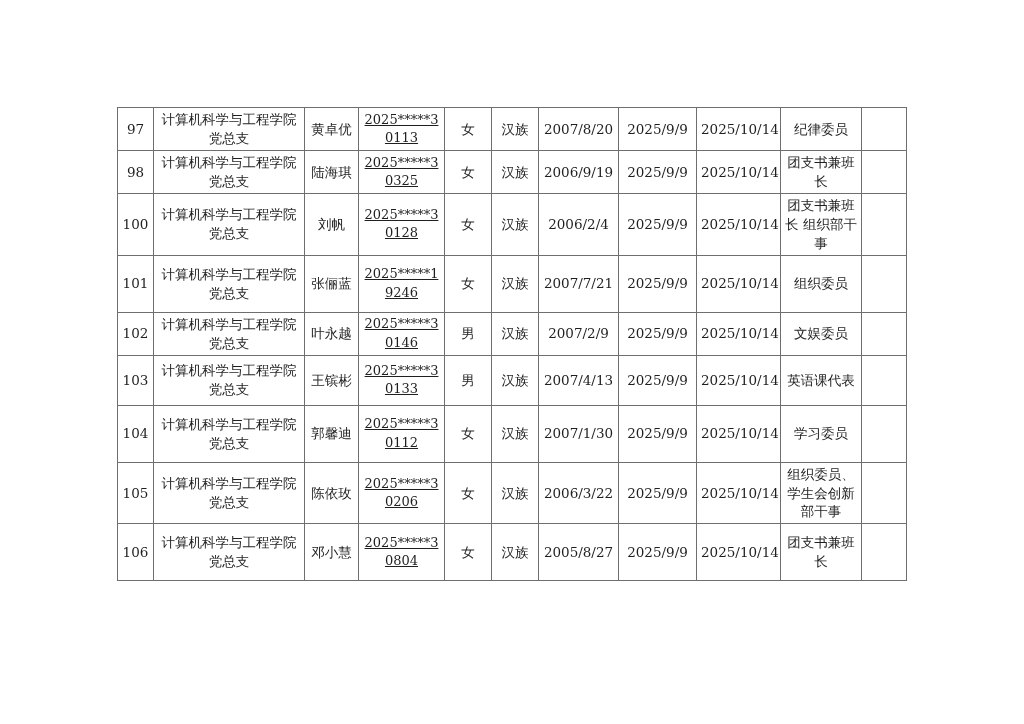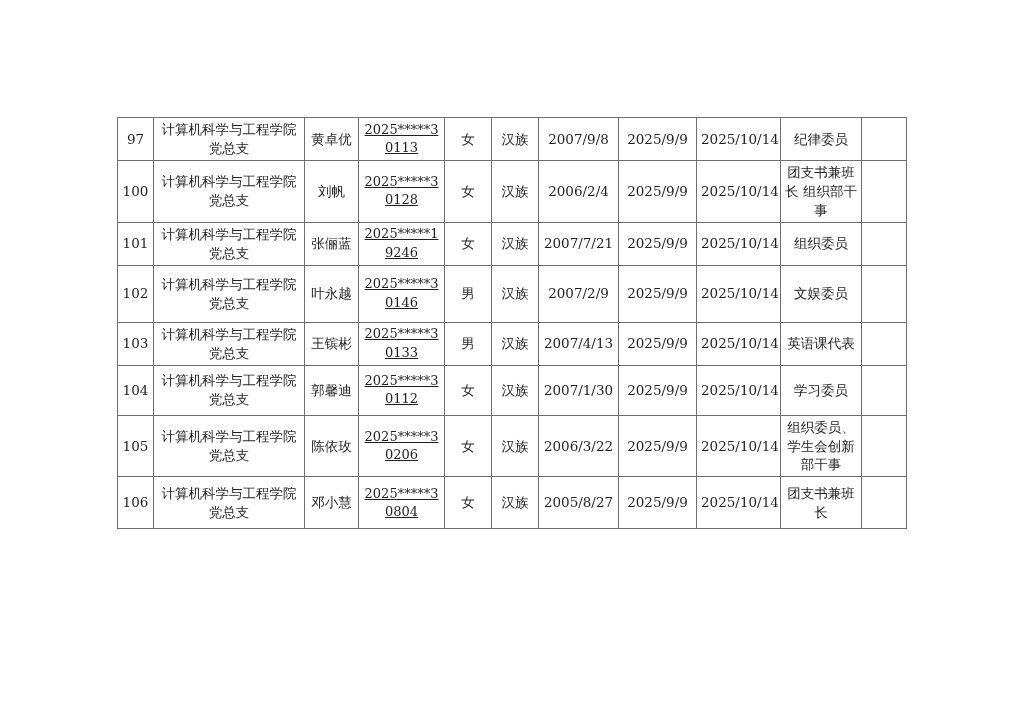--- a/index.html
+++ b/index.html
@@ -16,21 +16,21 @@
   }
   .sheet {
     position: relative;
     width: 1024px;
     height: 724px;
     background: #ffffff;
   }
   table.member-table {
     position: absolute;
     left: 117px;
-    top: 117px;
+    top: 107px;
     width: 789px;
     border-collapse: collapse;
     table-layout: fixed;
     font-size: 13.5px;
   }
   table.member-table td {
     border: 1.5px solid #6e6e6e;
     text-align: center;
     vertical-align: middle;
     padding: 2px 4px;
@@ -81,24 +81,37 @@
       <col style="width:45px">
     </colgroup>
     <tbody>
         <tr>
           <td class="col-no">97</td>
           <td class="col-org">计算机科学与工程学院党总支</td>
           <td class="col-name">黄卓优</td>
           <td class="col-id_masked">2025*****30113</td>
           <td class="col-gender">女</td>
           <td class="col-ethnicity">汉族</td>
-          <td class="col-birth_date">2007/9/8</td>
+          <td class="col-birth_date">2007/8/20</td>
           <td class="col-date1">2025/9/9</td>
           <td class="col-date2">2025/10/14</td>
           <td class="col-role">纪律委员</td>
+          <td class="col-note"></td>
+        </tr>
+        <tr>
+          <td class="col-no">98</td>
+          <td class="col-org">计算机科学与工程学院党总支</td>
+          <td class="col-name">陆海琪</td>
+          <td class="col-id_masked">2025*****30325</td>
+          <td class="col-gender">女</td>
+          <td class="col-ethnicity">汉族</td>
+          <td class="col-birth_date">2006/9/19</td>
+          <td class="col-date1">2025/9/9</td>
+          <td class="col-date2">2025/10/14</td>
+          <td class="col-role">团支书兼班长</td>
           <td class="col-note"></td>
         </tr>
         <tr>
           <td class="col-no">100</td>
           <td class="col-org">计算机科学与工程学院党总支</td>
           <td class="col-name">刘帆</td>
           <td class="col-id_masked">2025*****30128</td>
           <td class="col-gender">女</td>
           <td class="col-ethnicity">汉族</td>
           <td class="col-birth_date">2006/2/4</td>

